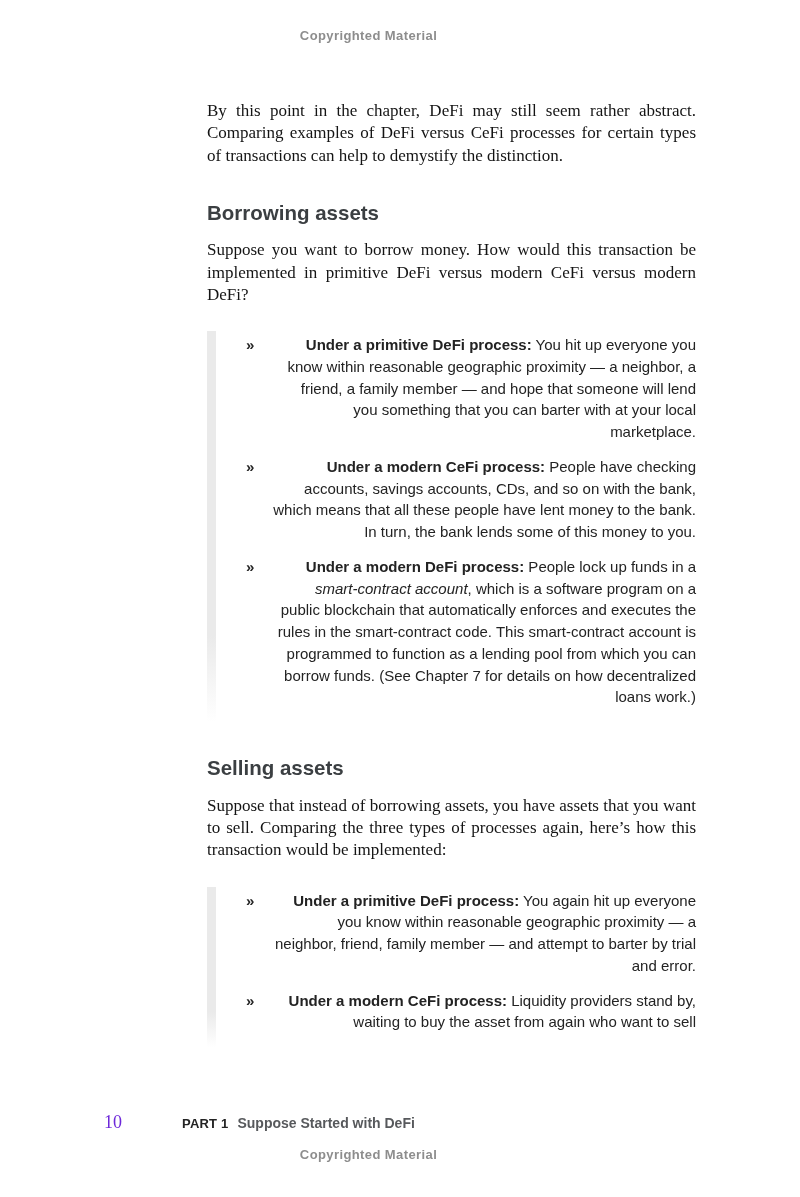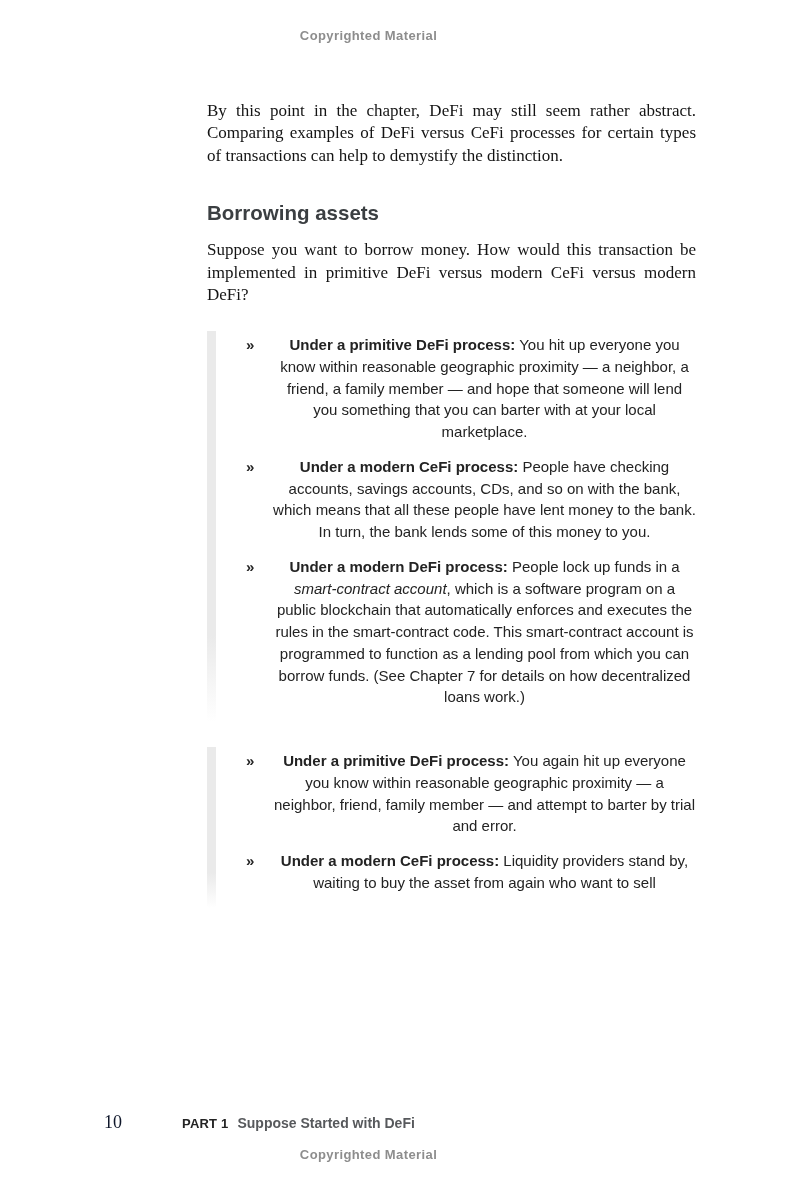--- a/index.html
+++ b/index.html
@@ -90,37 +90,37 @@
     font-size: 15px;
     line-height: 1.45;
     color: #262626;
     letter-spacing: -1px;
   }
 
   .bullet-text {
     font-size: 15px;
     line-height: 1.45;
     color: #232323;
-    text-align: center;
+    text-align: right;
   }
   .bullet-text .lead { font-weight: 700; }
   .bullet-text .ital { font-style: italic; }
 
   .footer {
     position: absolute;
     left: 104px;
     top: 1112px;
     display: flex;
     align-items: baseline;
     white-space: nowrap;
   }
   .footer .page-num {
     font-family: "Liberation Serif", serif;
     font-size: 18px;
-    color: #0f172a;
+    color: #6d28d9;
     margin-right: 28px;
     text-align: right;
   }
   .footer .part-label {
     font-weight: 700;
     font-size: 13px;
     letter-spacing: 0.2px;
     color: #232323;
     margin-right: 9px;
     padding-left: 32px;
@@ -159,21 +159,23 @@
         <div class="bullet-text"><span class="lead">Under a modern CeFi process:</span><span> People have checking accounts, savings accounts, CDs, and so on with the bank, which means that all these people have lent money to the bank. In turn, the bank lends some of this money to you.</span></div>
       </div>
 
       <div class="bullet-item">
         <span class="chevron">»</span>
         <div class="bullet-text"><span class="lead">Under a modern DeFi process:</span><span> People lock up funds in a </span><span class="ital">smart-contract account</span><span>, which is a software program on a public blockchain that automatically enforces and executes the rules in the smart-contract code. This smart-contract account is programmed to function as a lending pool from which you can borrow funds. (See Chapter 7 for details on how decentralized loans work.)</span></div>
       </div>
 
     </div>
 
+    <h2 class="sub-heading">Selling assets</h2>
 
+    <p class="body-serif">Suppose that instead of borrowing assets, you have assets that you want to sell. Comparing the three types of processes again, here’s how this transaction would be implemented:</p>
 
     <div class="bullet-list">
 
       <div class="bullet-item">
         <span class="chevron">»</span>
         <div class="bullet-text"><span class="lead">Under a primitive DeFi process:</span><span> You again hit up everyone you know within reasonable geographic proximity — a neighbor, friend, family member — and attempt to barter by trial and error.</span></div>
       </div>
 
       <div class="bullet-item">
         <span class="chevron">»</span>

